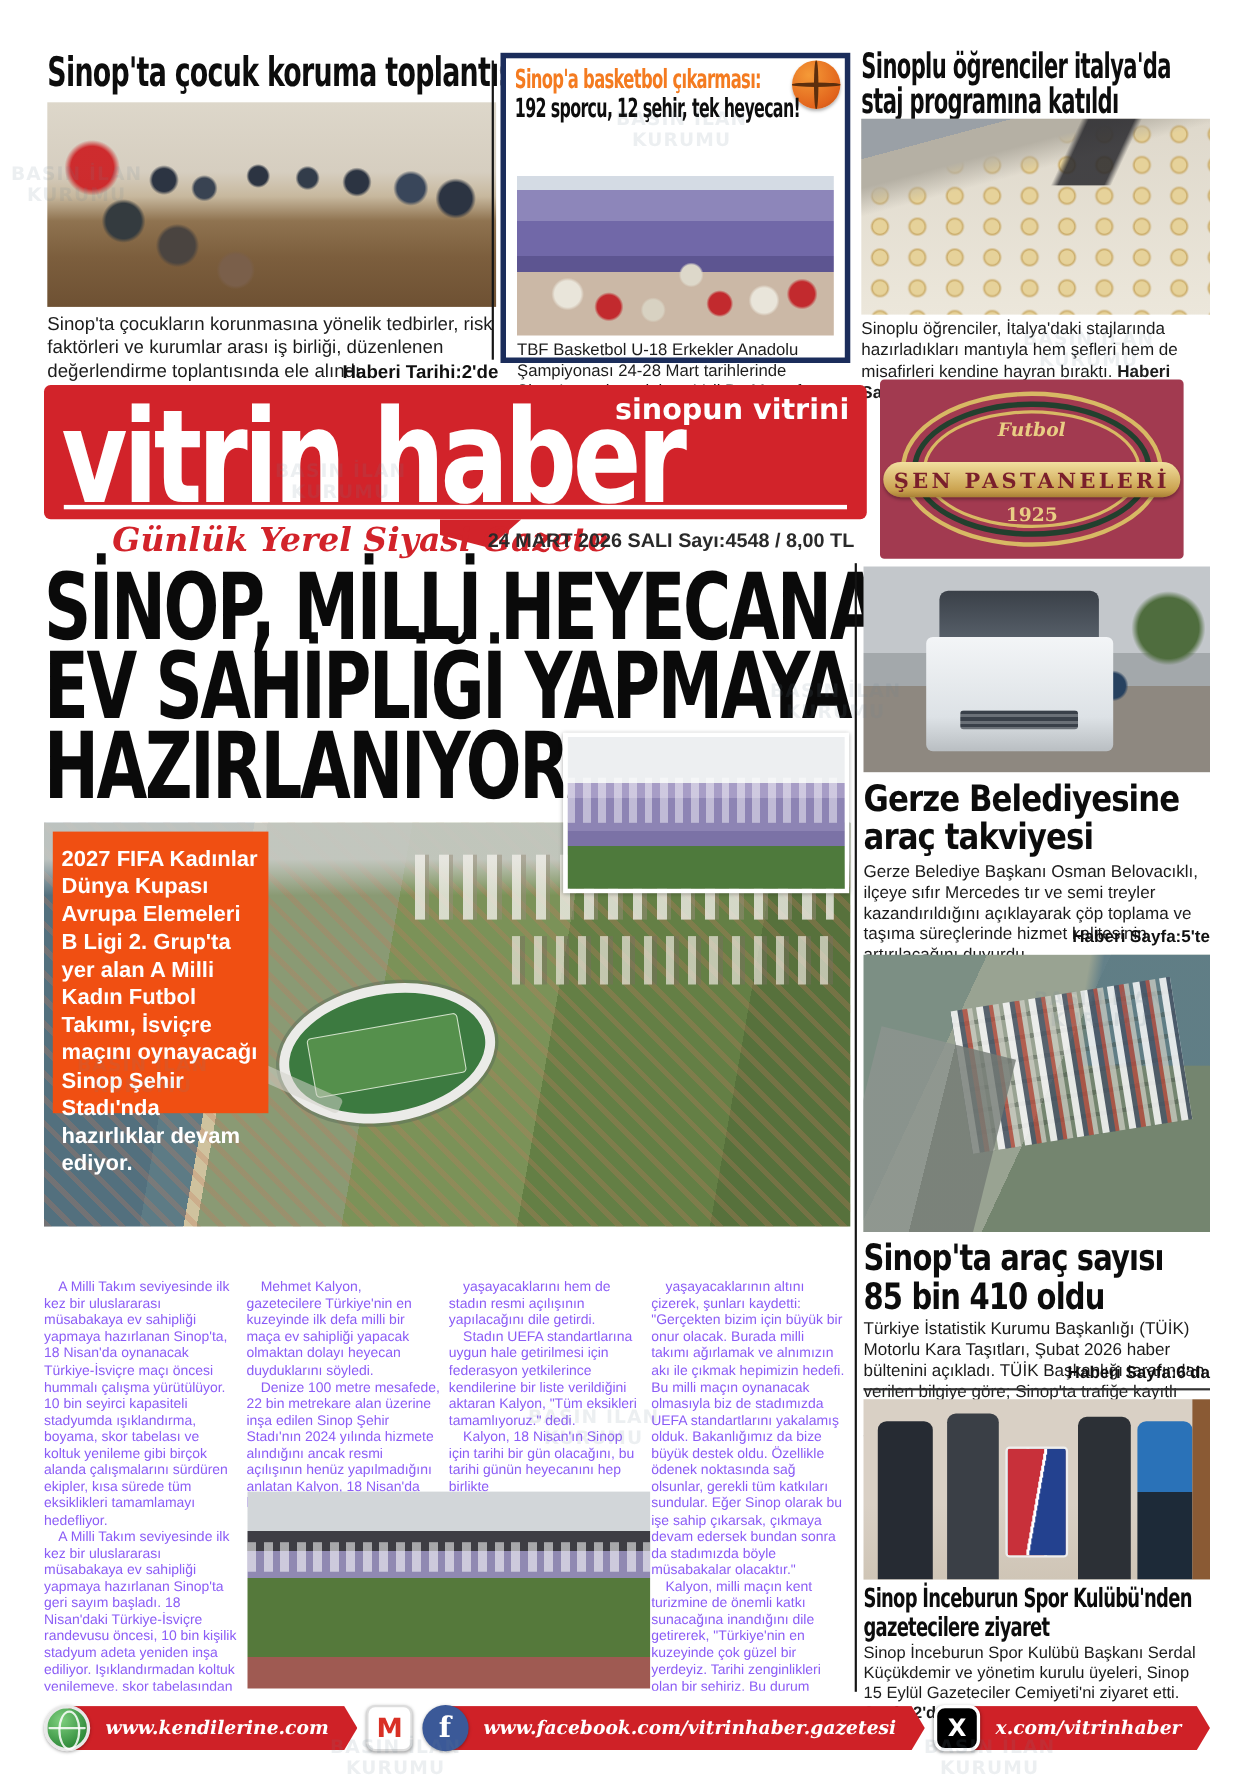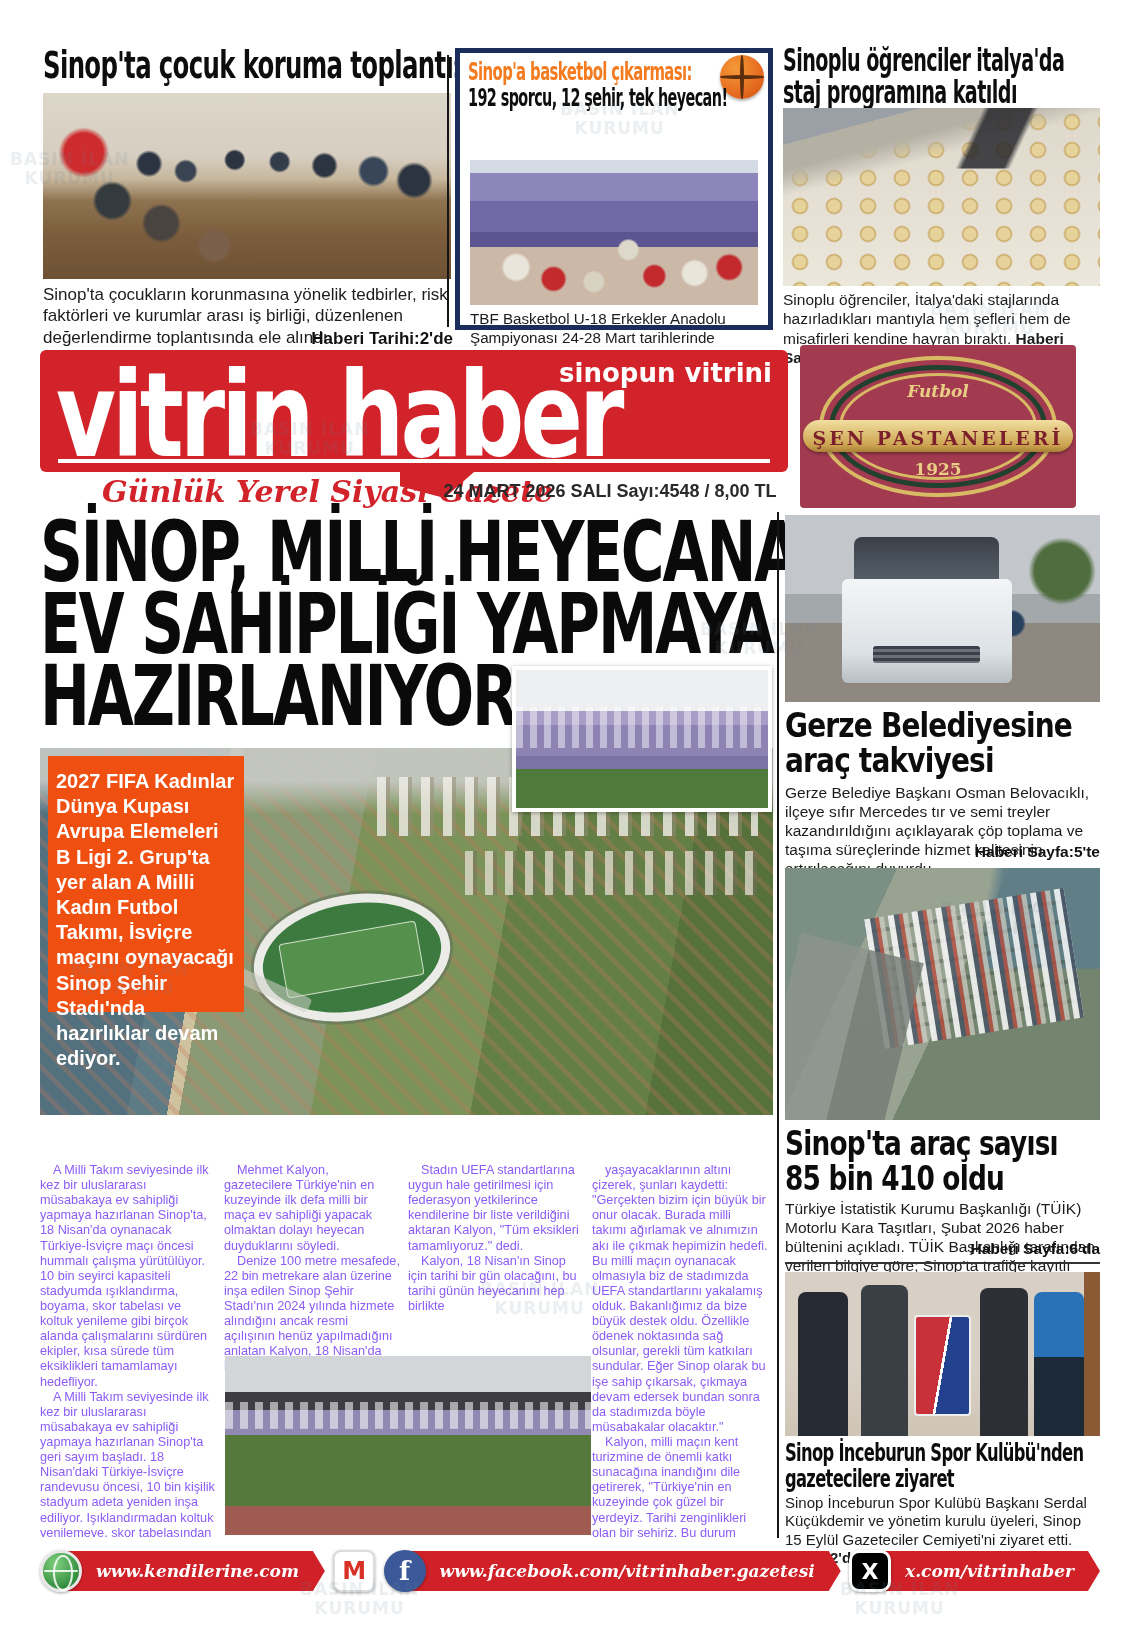--- a/index.html
+++ b/index.html
@@ -246,20 +246,21 @@
     <div class="bcol" style="left:0;">
       <p>A Milli Takım seviyesinde ilk kez bir uluslararası müsabakaya ev sahipliği yapmaya hazırlanan Sinop'ta, 18 Nisan'da oynanacak Türkiye-İsviçre maçı öncesi hummalı çalışma yürütülüyor. 10 bin seyirci kapasiteli stadyumda ışıklandırma, boyama, skor tabelası ve koltuk yenileme gibi birçok alanda çalışmalarını sürdüren ekipler, kısa sürede tüm eksiklikleri tamamlamayı hedefliyor.</p>
       <p>A Milli Takım seviyesinde ilk kez bir uluslararası müsabakaya ev sahipliği yapmaya hazırlanan Sinop'ta geri sayım başladı. 18 Nisan'daki Türkiye-İsviçre randevusu öncesi, 10 bin kişilik stadyum adeta yeniden inşa ediliyor. Işıklandırmadan koltuk yenilemeye, skor tabelasından boyama işlemlerine kadar geniş kapsamlı bir 'yenileme operasyonu' yürüten ekipler, stadı maça yetiştirmek için hummalı bir mesai harcıyor</p>
 
     </div>
     <div class="bcol" style="left:184px;">
       <p>Mehmet Kalyon, gazetecilere Türkiye'nin en kuzeyinde ilk defa milli bir maça ev sahipliği yapacak olmaktan dolayı heyecan duyduklarını söyledi.</p>
       <p>Denize 100 metre mesafede, 22 bin metrekare alan üzerine inşa edilen Sinop Şehir Stadı'nın 2024 yılında hizmete alındığını ancak resmi açılışının henüz yapılmadığını anlatan Kalyon, 18 Nisan'da hem milli heyecanı</p>
     </div>
     <div class="bcol" style="left:368px;">
+      <p>yaşayacaklarını hem de stadın resmi açılışının yapılacağını dile getirdi.</p>
       <p>Stadın UEFA standartlarına uygun hale getirilmesi için federasyon yetkilerince kendilerine bir liste verildiğini aktaran Kalyon, "Tüm eksikleri tamamlıyoruz." dedi.</p>
       <p>Kalyon, 18 Nisan'ın Sinop için tarihi bir gün olacağını, bu tarihi günün heyecanını hep birlikte</p>
     </div>
     <div class="bcol" style="left:552px;">
       <p>yaşayacaklarının altını çizerek, şunları kaydetti: "Gerçekten bizim için büyük bir onur olacak. Burada milli takımı ağırlamak ve alnımızın akı ile çıkmak hepimizin hedefi. Bu milli maçın oynanacak olmasıyla biz de stadımızda UEFA standartlarını yakalamış olduk. Bakanlığımız da bize büyük destek oldu. Özellikle ödenek noktasında sağ olsunlar, gerekli tüm katkıları sundular. Eğer Sinop olarak bu işe sahip çıkarsak, çıkmaya devam edersek bundan sonra da stadımızda böyle müsabakalar olacaktır."</p>
       <p>Kalyon, milli maçın kent turizmine de önemli katkı sunacağına inandığını dile getirerek, "Türkiye'nin en kuzeyinde çok güzel bir yerdeyiz. Tarihi zenginlikleri olan bir şehiriz. Bu durum mutlaka misafirlerimizin ilgisini çekecektir. İnşallah her birlikte güzel bir ortamda bu heyecanı yaşayacağız." ifadesini kullandı. AA</p>
     </div>
     <div id="ph-field"></div>
   </div>
 

